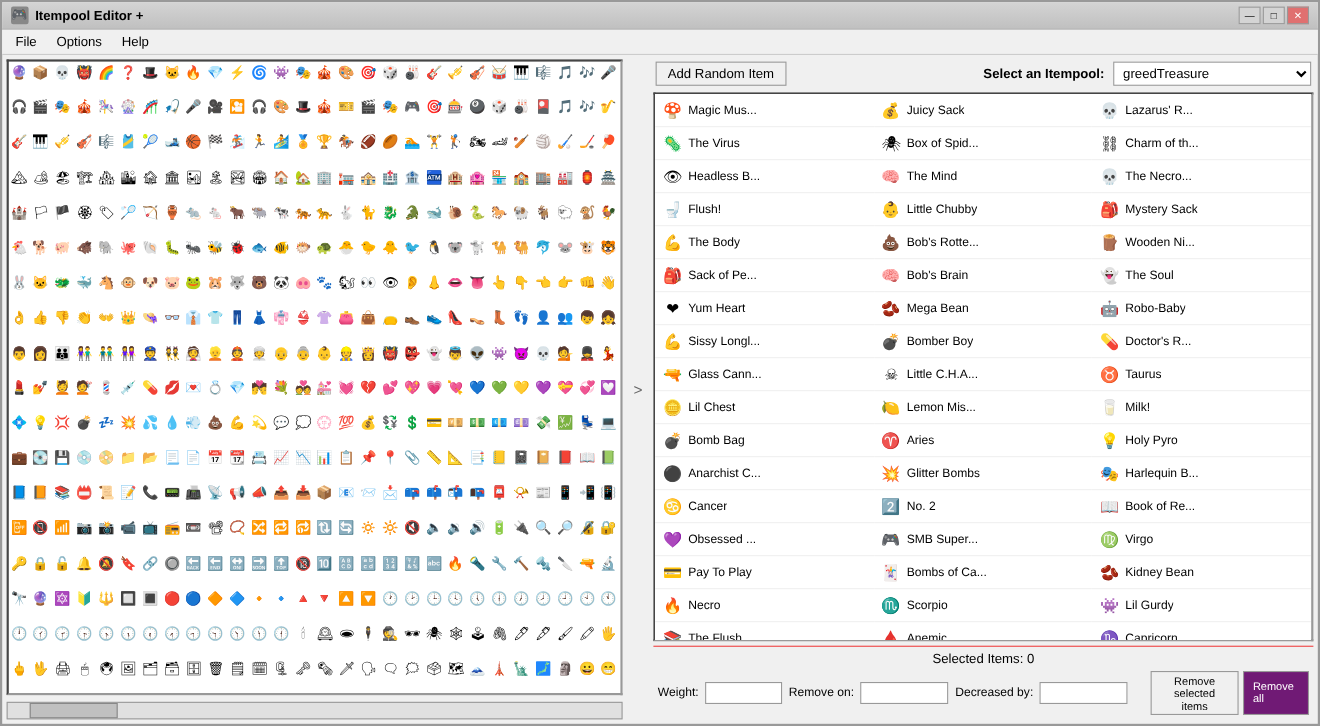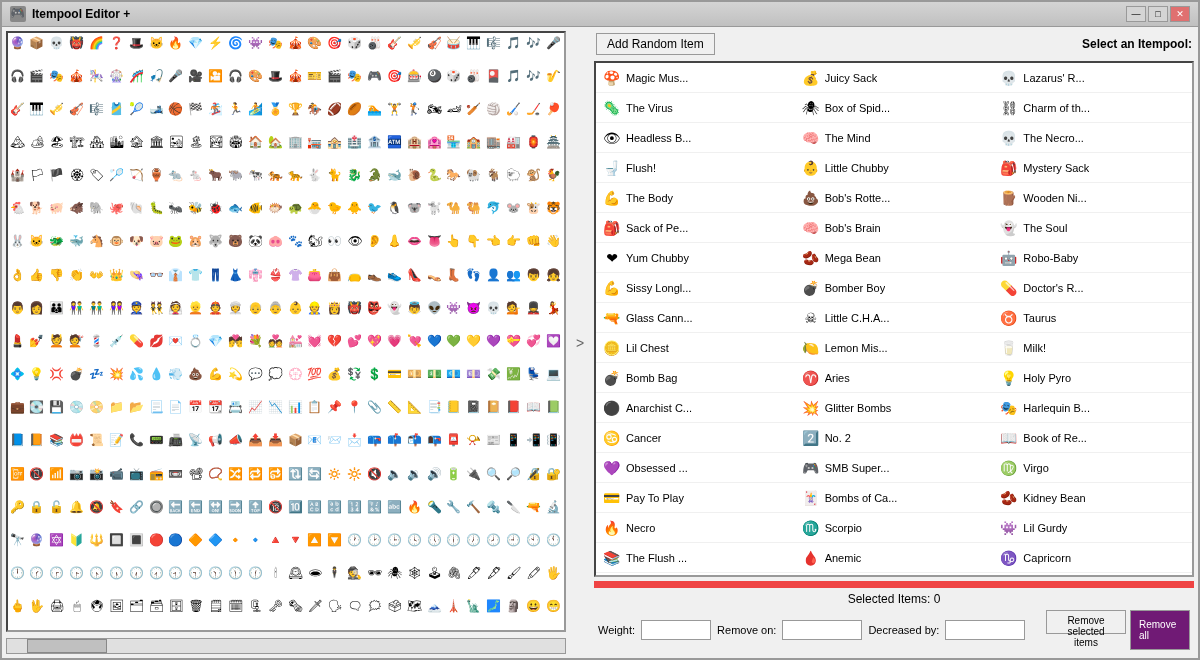--- a/index.html
+++ b/index.html
@@ -63,20 +63,25 @@
       <span class="title-icon" style="font-size:12px;">🎮</span>
       <span>Itempool Editor +</span>
     </div>
     <div class="title-controls">
       <button class="title-btn">—</button>
       <button class="title-btn">□</button>
       <button class="title-btn" style="background:#e07070; color:white;">✕</button>
     </div>
   </div>
 
+  <div class="menu-bar">
+    <span class="menu-item">File</span>
+    <span class="menu-item">Options</span>
+    <span class="menu-item">Help</span>
+  </div>
 
   <div class="main-content">
 
     <div class="left-panel">
 
 
       <div class="item-grid-container">
         <div class="item-grid" id="item-grid">
         <div class="grid-cell" style="font-size: 12px;">🔮</div>
             <div class="grid-cell" style="font-size: 12px;">📦</div>
@@ -592,20 +597,22 @@
 
     <div class="divider">
       <span>&gt;</span>
     </div>
 
     <div class="right-panel">
 
       <div class="right-header">
         <button class="add-random-btn">Add Random Item</button>
         <span class="select-label">Select an Itempool:</span>
+        <select class="itempool-select">
+        <option value="greedTreasure">greedTreasure</option><option value="treasure">treasure</option><option value="shop">shop</option><option value="boss">boss</option><option value="devil">devil</option><option value="angel">angel</option><option value="secret">secret</option></select>
       </div>
 
       <div class="items-list" id="items-list" style="display: grid; grid-template-columns: repeat(3, 1fr); align-content: start;">
       <div class="item-entry">
             <span class="item-icon">🍄</span>
             <span class="item-name">Magic Mus...</span>
           </div>
           <div class="item-entry">
             <span class="item-icon">💰</span>
             <span class="item-name">Juicy Sack</span>
@@ -669,21 +676,21 @@
           <div class="item-entry">
             <span class="item-icon">🧠</span>
             <span class="item-name">Bob's Brain</span>
           </div>
           <div class="item-entry">
             <span class="item-icon">👻</span>
             <span class="item-name">The Soul</span>
           </div>
           <div class="item-entry">
             <span class="item-icon">❤</span>
-            <span class="item-name">Yum Chubby</span>
+            <span class="item-name">Yum Heart</span>
           </div>
           <div class="item-entry">
             <span class="item-icon">🫘</span>
             <span class="item-name">Mega Bean</span>
           </div>
           <div class="item-entry">
             <span class="item-icon">🤖</span>
             <span class="item-name">Robo-Baby</span>
           </div>
           <div class="item-entry">
@@ -801,30 +808,30 @@
           <div class="item-entry">
             <span class="item-icon">🩸</span>
             <span class="item-name">Anemic</span>
           </div>
           <div class="item-entry">
             <span class="item-icon">♑</span>
             <span class="item-name">Capricorn</span>
           </div>
         </div>
 
-      <div style="border-top: 7px solid #ef4444; padding: 4px 0;">
+      <div style="border-top: 1px solid #ef4444; padding: 4px 0;">
         <div style="text-align:center; font-size:12px; margin-bottom:4px;">Selected Items: 0</div>
         <div style="display:flex; align-items:center; gap:6px; padding: 0 4px;">
           <span class="field-label">Weight:</span>
           <input class="field-input" type="text" style="width: 70px;">
           <span class="field-label">Remove on:</span>
           <input class="field-input" type="text" style="width: 80px;">
           <span class="field-label">Decreased by:</span>
           <input class="field-input" type="text" style="width: 80px;">
           <div style="margin-left:auto; display:flex; gap:4px;">
-            <button class="remove-selected-btn" style="width:80px; height:24px; font-size:10px; white-space:normal;">Remove selected items</button>
+            <button class="remove-selected-btn" style="width:80px; height:40px; font-size:10px; white-space:normal;">Remove selected items</button>
             <button class="remove-all-btn" style="width:60px; height:40px; font-size:10px; white-space:normal;">Remove all</button>
           </div>
         </div>
       </div>
     </div>
   </div>
 </div>
 
 </body></html>

